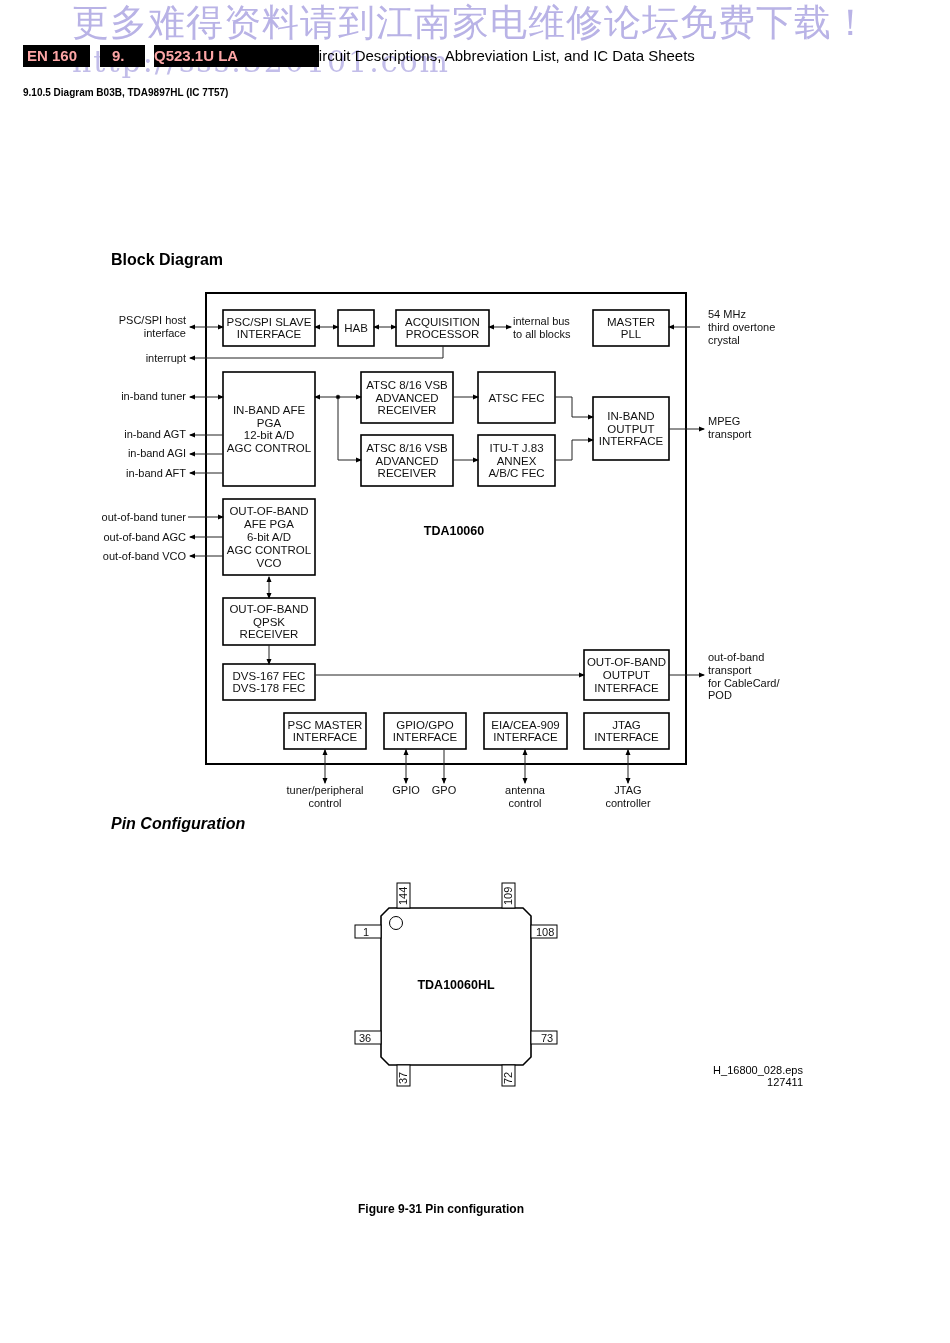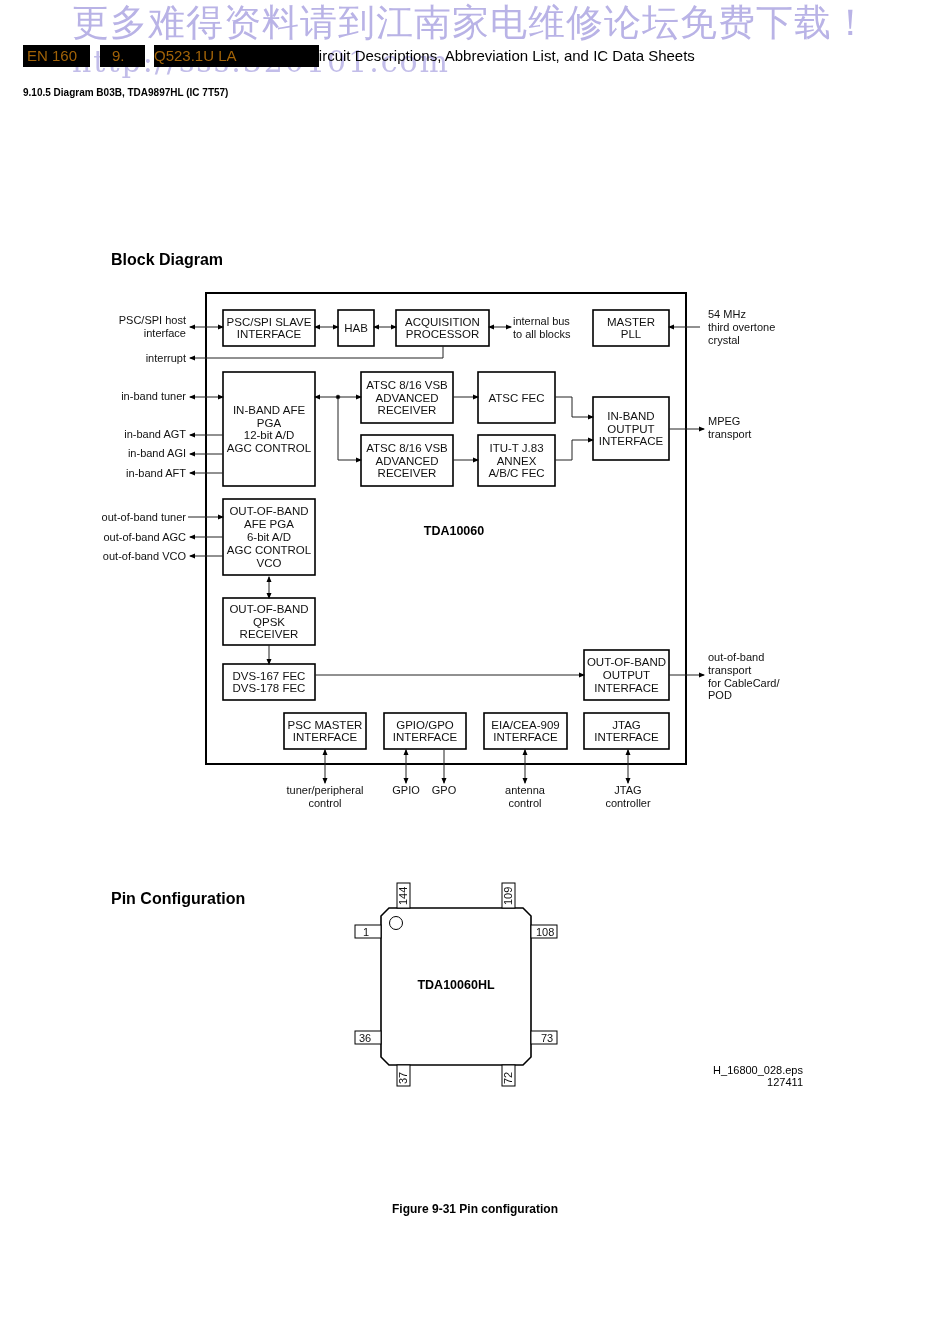--- a/index.html
+++ b/index.html
@@ -2,46 +2,46 @@
 <html><head>
 <meta charset="utf-8">
 <style>
   html, body { margin:0; padding:0; background:#fff; }
   body { width:950px; height:1343px; position:relative; overflow:hidden;
          font-family:"Liberation Sans", sans-serif; color:#000; }
   .wm-cn { position:absolute; left:72px; top:-2px; font-family:"DejaVu Serif", serif;
            font-size:37px; color:#b9b3e6; letter-spacing:1px; white-space:nowrap; }
   .wm-url { position:absolute; left:72px; top:44px; font-family:"DejaVu Serif", serif;
             font-size:30px; color:#c2bde9; white-space:nowrap; letter-spacing:2px; }
-  .hdr-box { position:absolute; top:45px; height:22px; background:#000; color:#a16207;
-             font-weight:normal; font-size:15px; line-height:22px; box-sizing:border-box; }
+  .hdr-box { position:absolute; top:45px; height:22px; background:#000; color:#fca5a5;
+             font-weight:bold; font-size:15px; line-height:22px; box-sizing:border-box; }
   .hdr-title { position:absolute; left:308px; top:45px; font-size:15px; line-height:22px; }
   .section { position:absolute; left:23px; top:87px; font-size:10px; font-weight:bold; }
   .h2 { position:absolute; left:111px; font-size:16px; font-weight:bold; }
   svg text { font-family:"Liberation Sans", sans-serif; }
   .eps { position:absolute; left:704px; top:1064px; width:99px; text-align:right;
          font-size:11px; line-height:12px; }
   .caption { position:absolute; left:0; width:882px; text-align:center; top:1202px;
-             font-size:12px; font-weight:bold;padding-left:34px; }
+             font-size:12px; font-weight:bold; }
 </style>
 </head>
 <body>
 
 <div class="wm-cn">更多难得资料请到江南家电维修论坛免费下载！</div>
 <div class="wm-url">http://sss.320101.com</div>
 
 <div class="hdr-box" style="left:23px;width:67px;padding-left:4px;">EN 160</div>
 <div class="hdr-box" style="left:100px;width:45px;padding-left:12px;">9.</div>
 <div class="hdr-box" style="left:154px;width:165px;text-align:left;">Q523.1U LA</div>
 <div class="hdr-title">Circuit Descriptions, Abbreviation List, and IC Data Sheets</div>
 
 <div class="section">9.10.5  Diagram B03B, TDA9897HL (IC 7T57)</div>
 
 <div class="h2" style="top:251px;">Block Diagram</div>
-<div class="h2" style="top:890px;">Pin Configuration</div>
+<div class="h2" style="top:815px;font-style:italic;">Pin Configuration</div>
 
 <svg style="position:absolute;left:0;top:0;" width="950" height="1343" viewBox="0 0 950 1343">
   <defs>
     <marker id="ah" markerWidth="6" markerHeight="6" refX="5" refY="3" orient="auto" markerUnits="userSpaceOnUse">
       <path d="M0,0.5 L6,3 L0,5.5 z" fill="#000"></path>
     </marker>
     <marker id="ahs" markerWidth="6" markerHeight="6" refX="1" refY="3" orient="auto" markerUnits="userSpaceOnUse">
       <path d="M6,0.5 L0,3 L6,5.5 z" fill="#000"></path>
     </marker>
   </defs>

